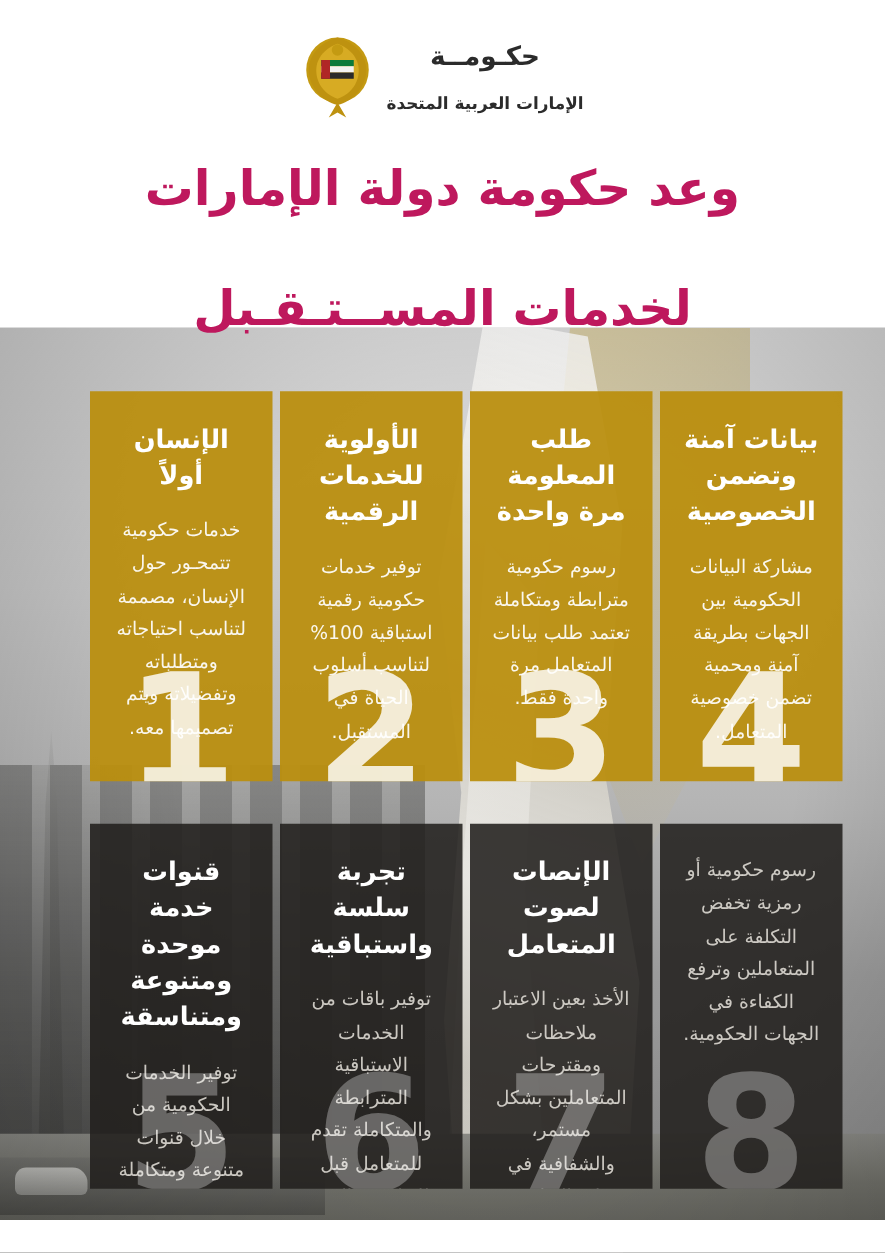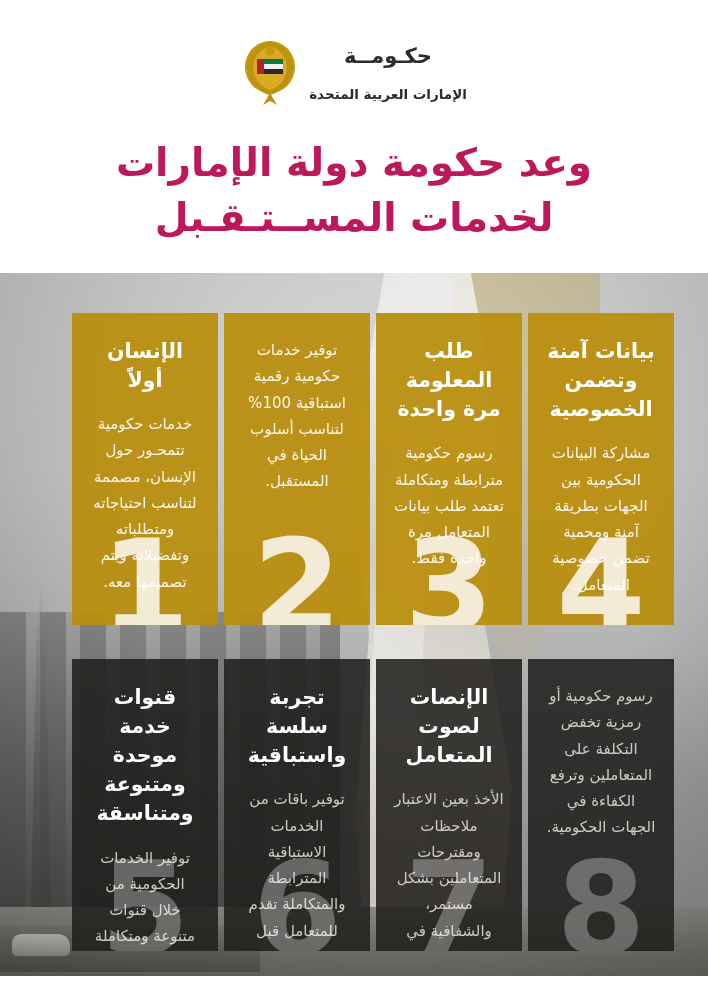--- a/index.html
+++ b/index.html
@@ -11,21 +11,21 @@
   }
   .page {
     position: relative;
     width: 708px; height: 1002px;
     background: #ffffff;
   }
 
   
   .header {
     position: absolute;
-    top: 11px; left: 0; right: 0;
+    top: 0; left: 0; right: 0;
     height: 262px;
     background: #ffffff;
     z-index: 5;
   }
   .emblem-row {
     display: flex;
     justify-content: center;
     align-items: center;
     gap: 10px;
     padding-top: 26px;
@@ -56,21 +56,21 @@
   .main-title {
     text-align: center;
     margin-top: 26px;
     color: #be185d;
     font-weight: bold;
     font-size: 39px;
     line-height: 1.42;
     letter-spacing: -0.5px;
     padding: 0 36px;
   }
-  .main-title .tl2 { display: block; }
+  .main-title .tl2 { display: block; margin-top: 41px; }
 
   
   .photo {
     position: absolute;
     top: 262px; left: 0;
     width: 708px; height: 740px;
     overflow: hidden;
     background: #6e6e6e;
   }
   .photo .sky {
@@ -273,20 +273,21 @@
       <div class="card-num">4</div>
     </div>
 
     <div class="card gold">
       <div class="card-title">طلب المعلومة مرة واحدة</div>
       <div class="card-desc">رسوم حكومية مترابطة ومتكاملة تعتمد طلب بيانات المتعامل مرة واحدة فقط.</div>
       <div class="card-num">3</div>
     </div>
 
     <div class="card gold">
+      <div class="card-title">الأولوية للخدمات الرقمية</div>
       <div class="card-desc">توفير خدمات حكومية رقمية استباقية 100% لتناسب أسلوب الحياة في المستقبل.</div>
       <div class="card-num">2</div>
     </div>
 
     <div class="card gold">
       <div class="card-title">الإنسان أولاً</div>
       <div class="card-desc">خدمات حكومية تتمحـور حول الإنسان، مصممة لتناسب احتياجاته ومتطلباته وتفضيلاته ويتم تصميمها معه.</div>
       <div class="card-num">1</div>
     </div>
 

